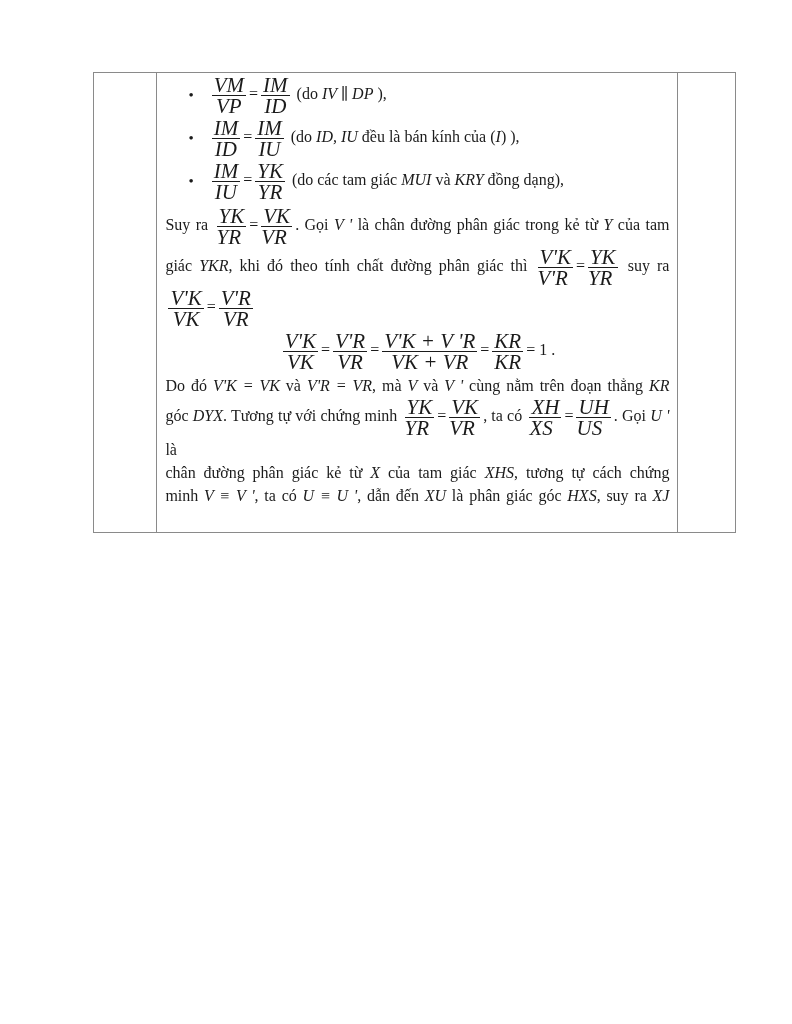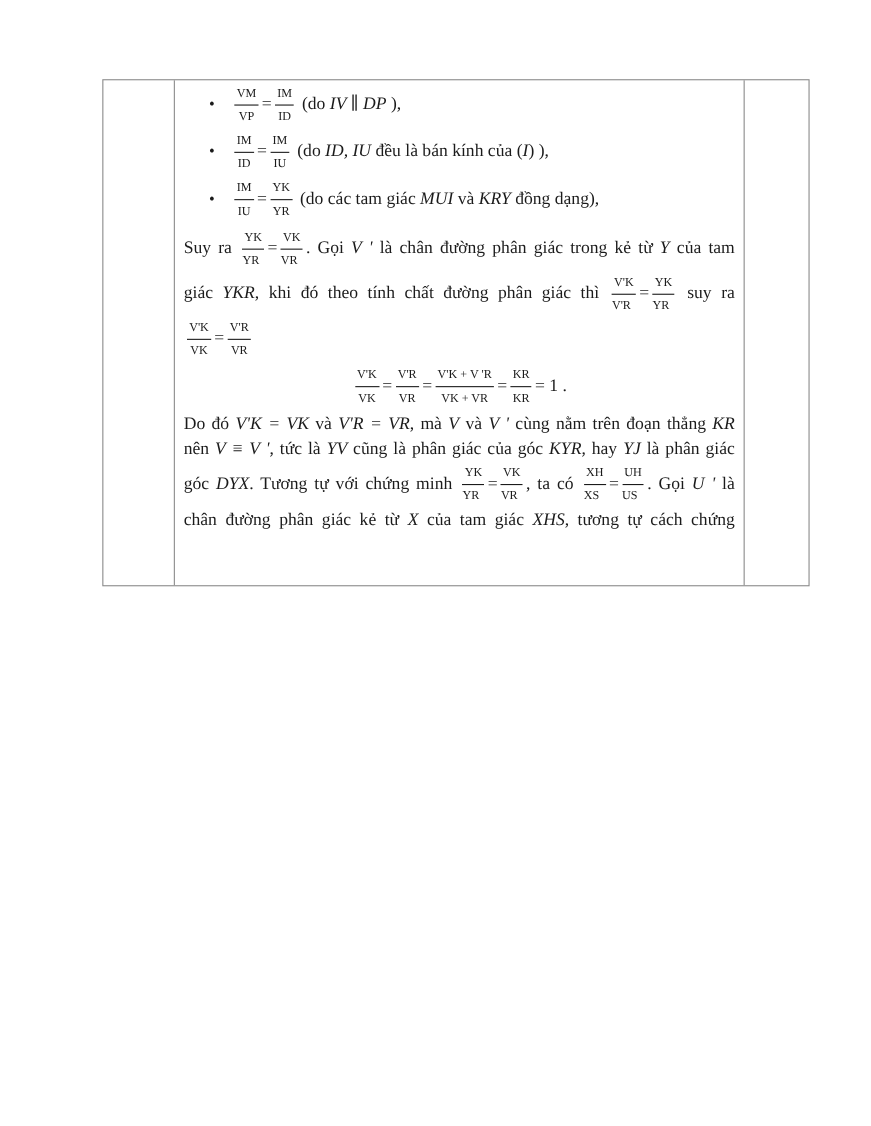--- a/index.html
+++ b/index.html
@@ -30,41 +30,42 @@
   .cell.main > .line:nth-child(4) { margin-top: 4px; }
   .line.just   { text-align: justify; text-align-last: justify; }
   .line.center { text-align: center; margin: 2px 0; }
 
   .mvar { font-style: italic; }
   .txt  { font-style: normal; }
   .frac {
     display: inline-block;
     text-align: center;
     vertical-align: middle;
+    font-style: italic;
     padding: 1px 3px;
     line-height: 18px;
-    font-size: 11px;
+    font-size: 21px;
   }
   .frac .num { display: block; border-bottom: 1px solid currentColor; padding: 0 2px 1px 2px; }
   .frac .den { display: block; padding-top: 1px; }
 </style>
 </head>
 <body style="background: rgb(255, 255, 255); color: rgb(27, 27, 27);">
 
 <div class="page">
   <div class="soln-table">
     <div class="cell left"></div>
     <div class="cell main">
         <div class="line bullet-line"><span class="bullet">•</span><span class="frac"><span class="num">VM</span><span class="den">VP</span></span><span class="txt">=</span><span class="frac"><span class="num">IM</span><span class="den">ID</span></span><span class="txt"> (do </span><span class="mvar">IV ∥ DP</span><span class="txt"> ),</span></div>
         <div class="line bullet-line"><span class="bullet">•</span><span class="frac"><span class="num">IM</span><span class="den">ID</span></span><span class="txt">=</span><span class="frac"><span class="num">IM</span><span class="den">IU</span></span><span class="txt"> (do </span><span class="mvar">ID, IU</span><span class="txt"> đều là bán kính của (</span><span class="mvar">I</span><span class="txt">) ),</span></div>
         <div class="line bullet-line"><span class="bullet">•</span><span class="frac"><span class="num">IM</span><span class="den">IU</span></span><span class="txt">=</span><span class="frac"><span class="num">YK</span><span class="den">YR</span></span><span class="txt"> (do các tam giác </span><span class="mvar">MUI</span><span class="txt"> và </span><span class="mvar">KRY</span><span class="txt"> đồng dạng),</span></div>
         <div class="line line just"><span class="txt">Suy ra </span><span class="frac"><span class="num">YK</span><span class="den">YR</span></span><span class="txt">=</span><span class="frac"><span class="num">VK</span><span class="den">VR</span></span><span class="txt">. Gọi </span><span class="mvar">V '</span><span class="txt"> là chân đường phân giác trong kẻ từ </span><span class="mvar">Y</span><span class="txt"> của tam</span></div>
         <div class="line line just"><span class="txt">giác </span><span class="mvar">YKR</span><span class="txt">, khi đó theo tính chất đường phân giác thì </span><span class="frac"><span class="num">V'K</span><span class="den">V'R</span></span><span class="txt">=</span><span class="frac"><span class="num">YK</span><span class="den">YR</span></span><span class="txt"> suy ra</span></div>
         <div class="line line"><span class="frac"><span class="num">V'K</span><span class="den">VK</span></span><span class="txt">=</span><span class="frac"><span class="num">V'R</span><span class="den">VR</span></span></div>
         <div class="line line center"><span class="frac"><span class="num">V'K</span><span class="den">VK</span></span><span class="txt">=</span><span class="frac"><span class="num">V'R</span><span class="den">VR</span></span><span class="txt">=</span><span class="frac"><span class="num">V'K + V 'R</span><span class="den">VK + VR</span></span><span class="txt">=</span><span class="frac"><span class="num">KR</span><span class="den">KR</span></span><span class="txt">= 1 .</span></div>
         <div class="line line just"><span class="txt">Do đó </span><span class="mvar">V'K = VK</span><span class="txt"> và </span><span class="mvar">V'R = VR</span><span class="txt">, mà </span><span class="mvar">V</span><span class="txt"> và </span><span class="mvar">V '</span><span class="txt"> cùng nằm trên đoạn thẳng </span><span class="mvar">KR</span></div>
-        <div class="line line just"><span class="txt">nên </span><span class="mvar">V ≡ V '</span><span class="txt">, tức là </span><span class="mvar">YV</span><span class="txt"> cũng là phân giác của góc </span><span class="mvar">KYR</span><span class="txt">, hay </span><span class="mvar">YJ</span><span class="txt"> là phân giác</span></div>
         <div class="line line just"><span class="txt">góc </span><span class="mvar">DYX</span><span class="txt">. Tương tự với chứng minh </span><span class="frac"><span class="num">YK</span><span class="den">YR</span></span><span class="txt">=</span><span class="frac"><span class="num">VK</span><span class="den">VR</span></span><span class="txt">, ta có </span><span class="frac"><span class="num">XH</span><span class="den">XS</span></span><span class="txt">=</span><span class="frac"><span class="num">UH</span><span class="den">US</span></span><span class="txt">. Gọi </span><span class="mvar">U '</span><span class="txt"> là</span></div>
         <div class="line line just"><span class="txt">chân đường phân giác kẻ từ </span><span class="mvar">X</span><span class="txt"> của tam giác </span><span class="mvar">XHS</span><span class="txt">, tương tự cách chứng</span></div>
+        <div class="line line just"><span class="txt">minh </span><span class="mvar">V ≡ V '</span><span class="txt">, ta có </span><span class="mvar">U ≡ U '</span><span class="txt">, dẫn đến </span><span class="mvar">XU</span><span class="txt"> là phân giác góc </span><span class="mvar">HXS</span><span class="txt">, suy ra </span><span class="mvar">XJ</span></div>
       </div>
     <div class="cell right"></div>
   </div>
 </div>
 
 </body></html>

